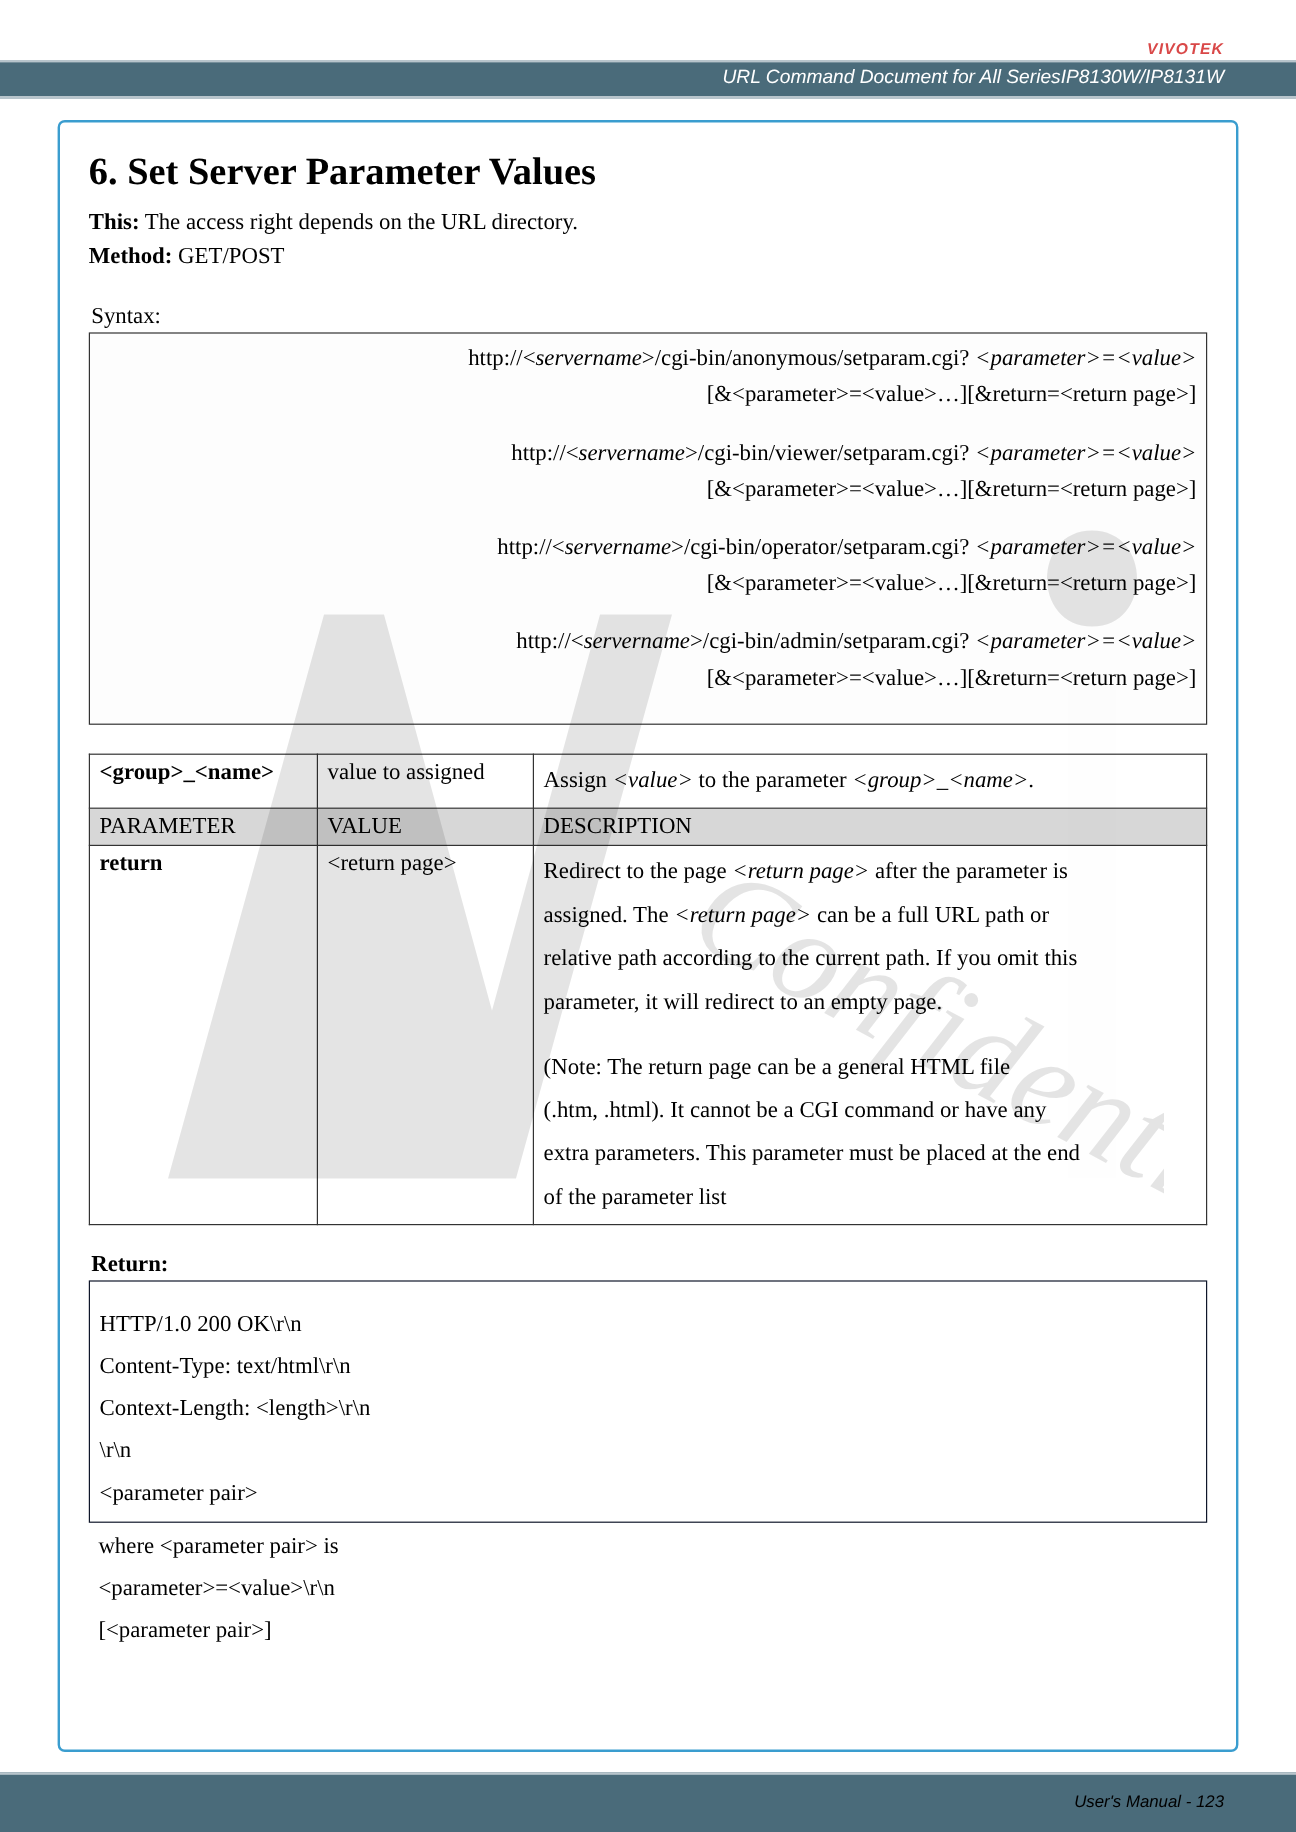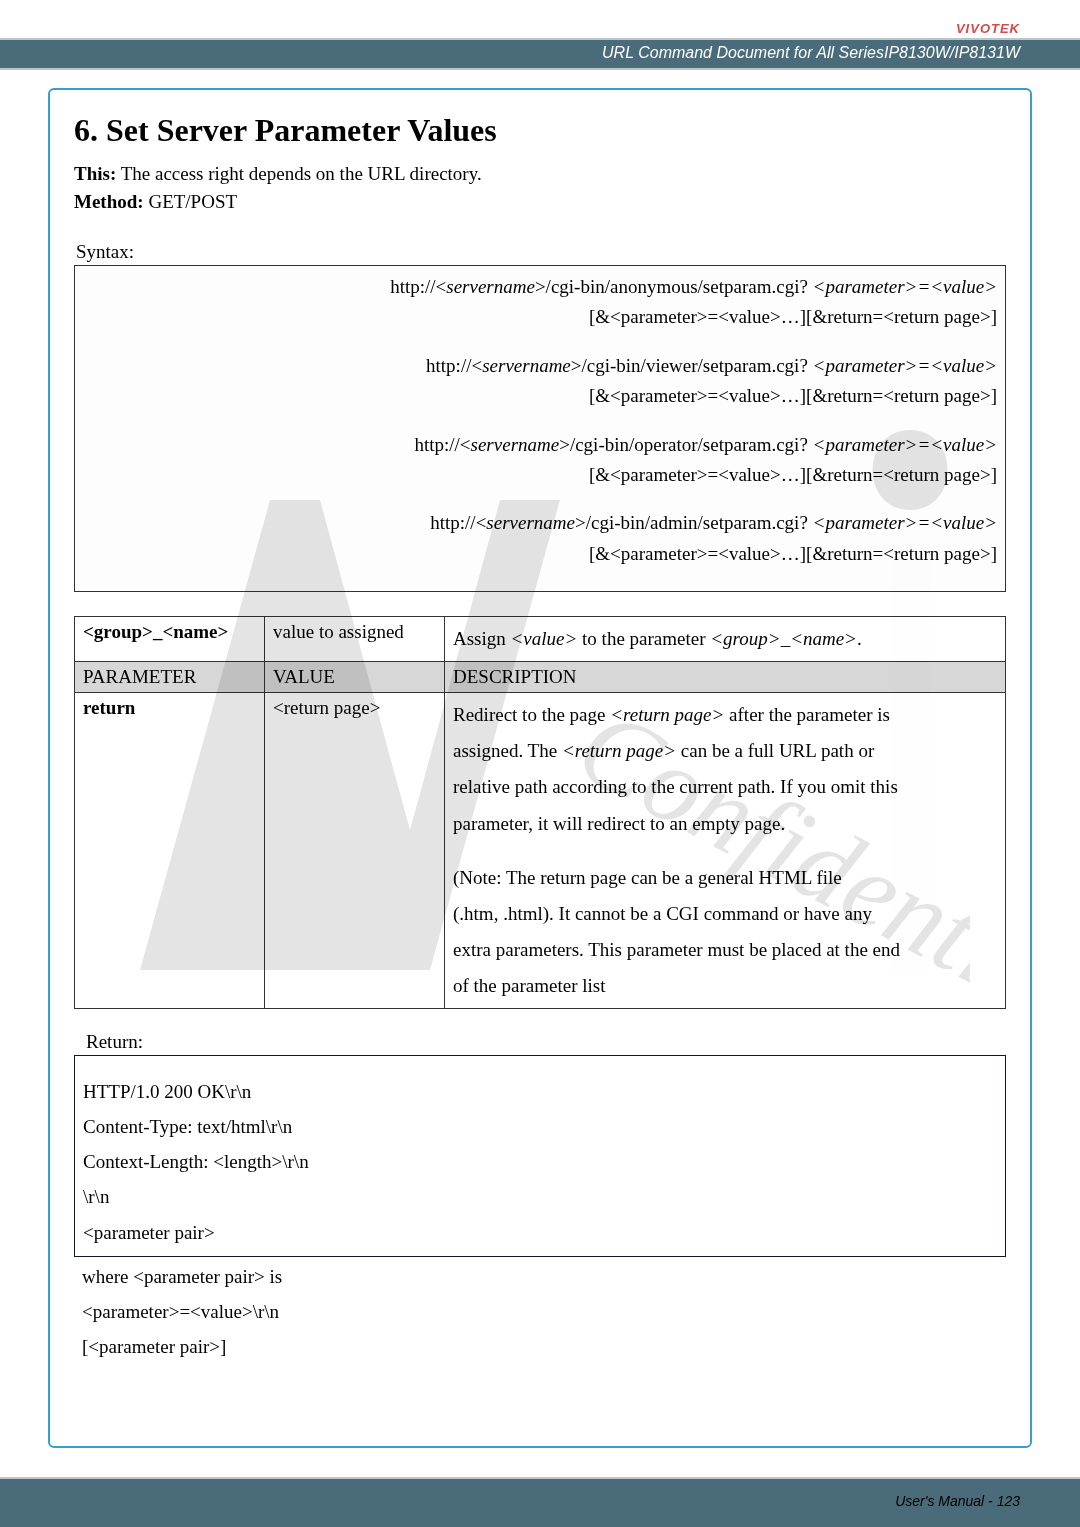--- a/index.html
+++ b/index.html
@@ -4,21 +4,21 @@
 <style>
   * { margin: 0; padding: 0; box-sizing: border-box; }
   body {
     width: 1080px;
     height: 1527px;
     background: #fff;
     font-family: "Times New Roman", serif;
     position: relative;
   }
   .page-header {
-    height: 38px;
+    height: 50px;
     display: flex;
     justify-content: flex-end;
     align-items: flex-end;
     padding-right: 60px;
     padding-bottom: 2px;
   }
   .brand {
     color: #d94848;
     font-family: Arial, sans-serif;
     font-size: 13px;
@@ -81,21 +81,22 @@
     text-align: left;
     vertical-align: top;
   }
   table.params th {
     background: #d7d7d7;
     font-weight: normal;
   }
   table.params td.desc { line-height: 1.9; }
   .return-label {
     font-size: 19px;
-    margin: 22px 0 2px 12px;
+    margin: 22px 0 2px 2px;
+    font-weight: bold;
   }
   .return-box {
     border: 1px solid #0f172a;
     padding: 18px 8px 6px 8px;
     font-size: 19px;
     line-height: 1.85;
   }
   .after-box {
     font-size: 19px;
     line-height: 1.85;

